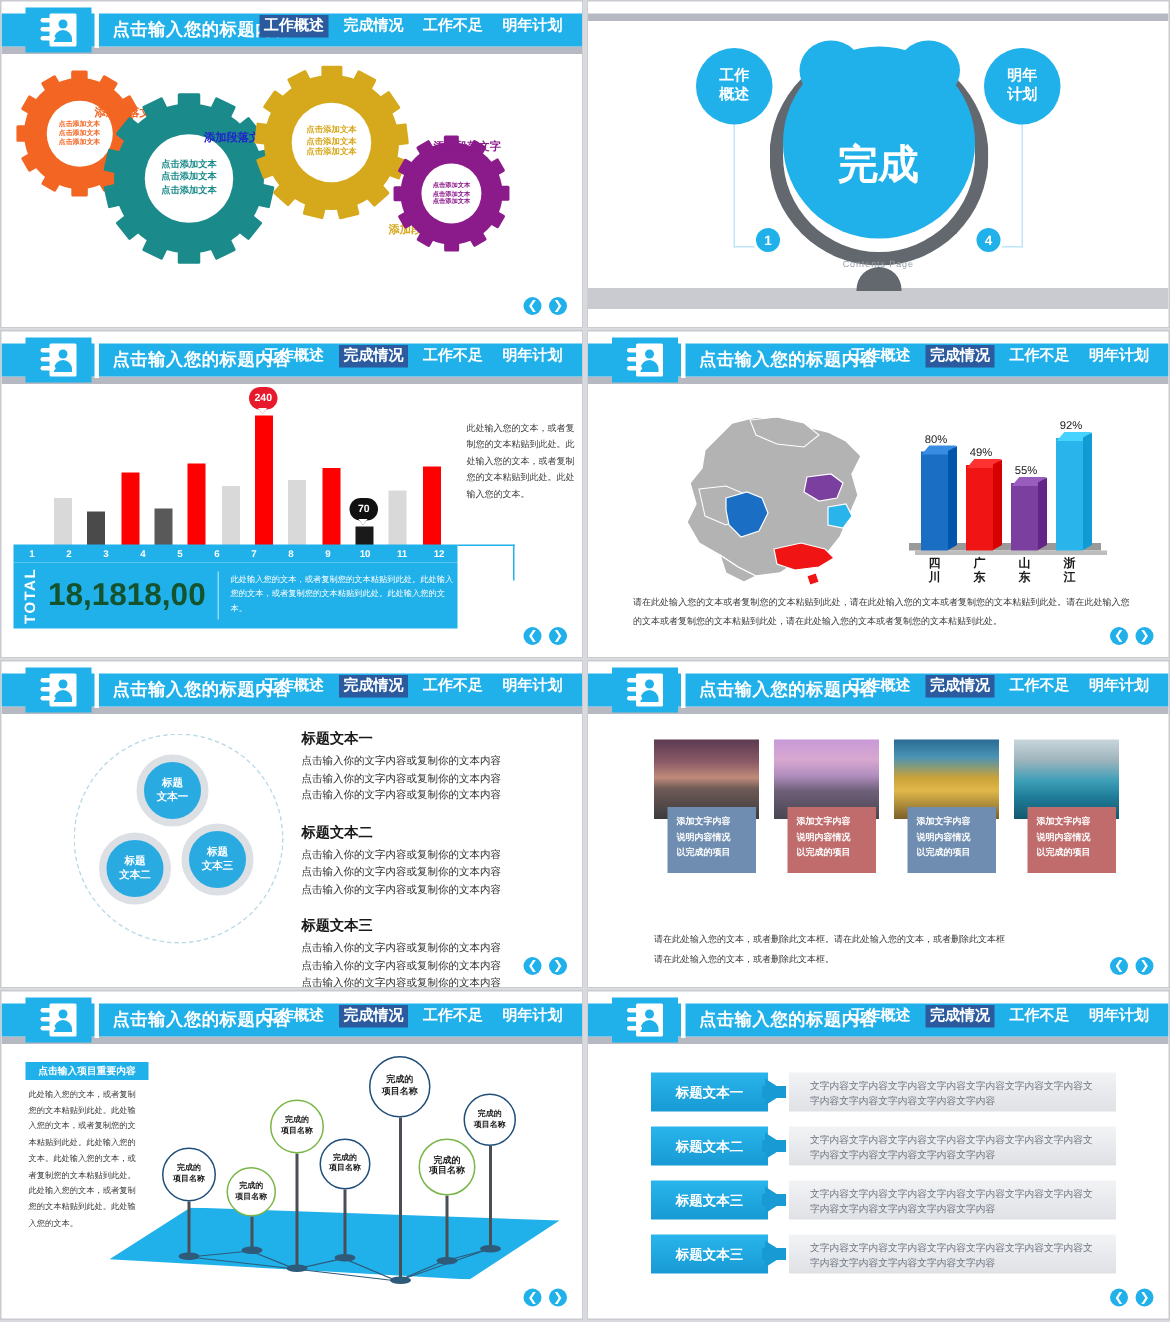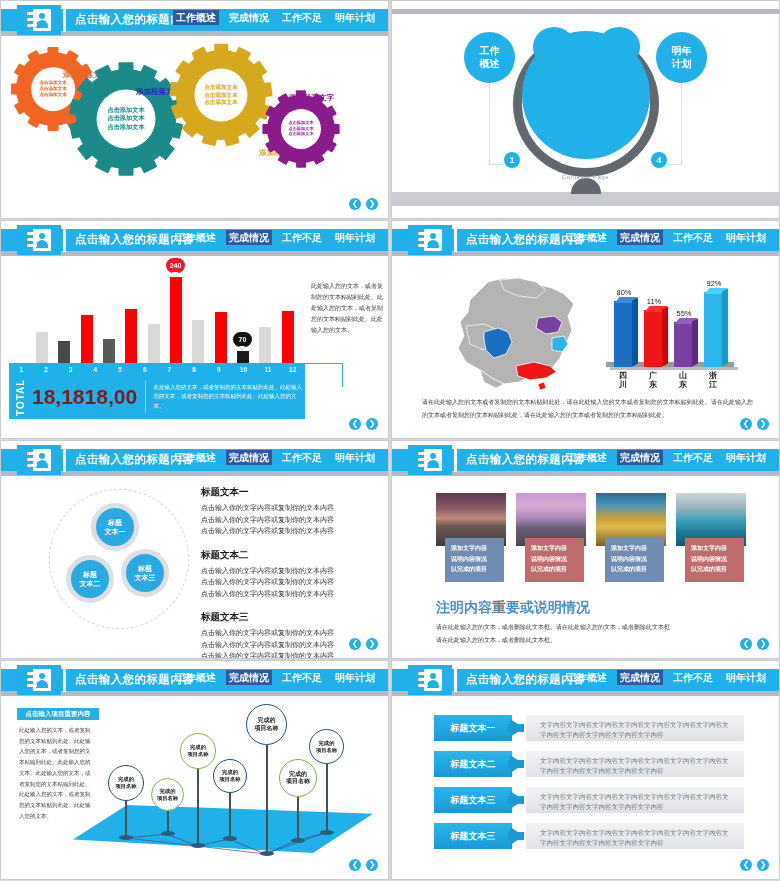--- a/index.html
+++ b/index.html
@@ -186,21 +186,21 @@
     position: absolute; left: 8px; top: 154px; width: 296px; height: 44px;
     background: #20b0ea; display: flex; align-items: center;
   }
   .s3-total .tlabel {
     writing-mode: vertical-rl; transform: rotate(180deg);
     color: #fff; font-weight: bold; font-size: 10px;
     letter-spacing: 1px; margin-left: 6px; height: 40px;
     display: flex; align-items: center; justify-content: center;
   }
   .s3-total .tval {
-    color: #7f1d1d; font-weight: bold; font-size: 21px; margin-left: 6px;
+    color: #14532d; font-weight: bold; font-size: 21px; margin-left: 6px;
   }
   .s3-total .tdiv { width: 1px; height: 32px; background: #8fd9f5; margin: 0 8px; }
   .s3-total .ttext { font-size: 5.5px; color: #fff; line-height: 1.7; }
   .s3-right {
     position: absolute; left: 310px; top: 60px; width: 72px;
     font-size: 6px; color: #3a3a3a; line-height: 1.85;
   }
   .s3-hook {
     position: absolute; left: 304px; top: 142px; width: 38px; height: 24px;
     border-top: 1px solid #20b0ea; border-right: 1px solid #20b0ea;
@@ -531,20 +531,21 @@
     <div class="clock-arc"></div>
     <div class="clock-foot"></div>
     <div class="clock-body"></div>
 
     <div class="lead-line" style="left:97px; top:56px; width:1px; height:108px; border-width:0 0 0 1px;"></div>
     <div class="lead-line" style="left:97px; top:163px; width:24px; height:1px; border-width:1px 0 0 0;"></div>
     <div class="lead-line" style="right:97px; top:56px; width:1px; height:108px; border-width:0 0 0 1px;"></div>
     <div class="lead-line" style="right:97px; top:163px; width:24px; height:1px; border-width:1px 0 0 0;"></div>
 
     <div class="clock-title">
+      <div>完成</div>
     </div>
 
     <div class="side-bubble sb-l">
       <span>工作</span>
       <span>概述</span>
     </div>
     <div class="side-bubble sb-r">
       <span>明年</span>
       <span>计划</span>
     </div>
@@ -675,21 +676,21 @@
       <div class="top" style="background:#388de2;"></div>
       <div class="side" style="background:#0156ab;"></div>
         </div>
         <div class="s4-val" style="left: 9px; bottom: 81.6px;">80%</div>
         <div class="s4-cat" style="left: 16px; bottom: -10px;">四<br>川</div>
         <div class="s4-3dbar" style="left: 44px; height: 57.4px;">
           <div class="face" style="background:#f01414;"></div>
       <div class="top" style="background:#ff3232;"></div>
       <div class="side" style="background:#d70000;"></div>
         </div>
-        <div class="s4-val" style="left: 39px; bottom: 73.4px;">11%</div>
+        <div class="s4-val" style="left: 39px; bottom: 73.4px;">49%</div>
         <div class="s4-cat" style="left: 46px; bottom: -10px;">广<br>东</div>
         <div class="s4-3dbar" style="left: 74px; height: 45.1px;">
           <div class="face" style="background:#7b3fa0;"></div>
       <div class="top" style="background:#995dbe;"></div>
       <div class="side" style="background:#622687;"></div>
         </div>
         <div class="s4-val" style="left: 69px; bottom: 61.1px;">55%</div>
         <div class="s4-cat" style="left: 76px; bottom: -10px;">山<br>东</div>
         <div class="s4-3dbar" style="left: 104px; height: 75.44px;">
           <div class="face" style="background:#29b5ec;"></div>
@@ -807,23 +808,20 @@
         </div>
       </div>
       <div class="s6-item">
         <div class="s6-photo" style="background:linear-gradient(#c9d6dc 0%,#9fb4bd 26%,#3d9fb8 52%,#1f7d99 72%,#14586e 100%);"></div>
         <div class="s6-cap" style="background:#c06c6c;">
           <span class="nl">添加文字内容<br>说明内容情况<br>以完成的项目</span>
         </div>
       </div>
     </div>
 
-    <div class="s6-head">
-      <span>注明内容</span><span class="hl">重</span><span>要或说明情况</span>
-    </div>
     <div class="s6-body nl">请在此处输入您的文本，或者删除此文本框。请在此处输入您的文本，或者删除此文本框<br>请在此处输入您的文本，或者删除此文本框。</div>
 
     <div class="pager">
       <div class="pg">❮</div>
       <div class="pg">❯</div>
     </div>
   </div>
 
   <div class="slide">
     <div class="hdr-under"></div>

